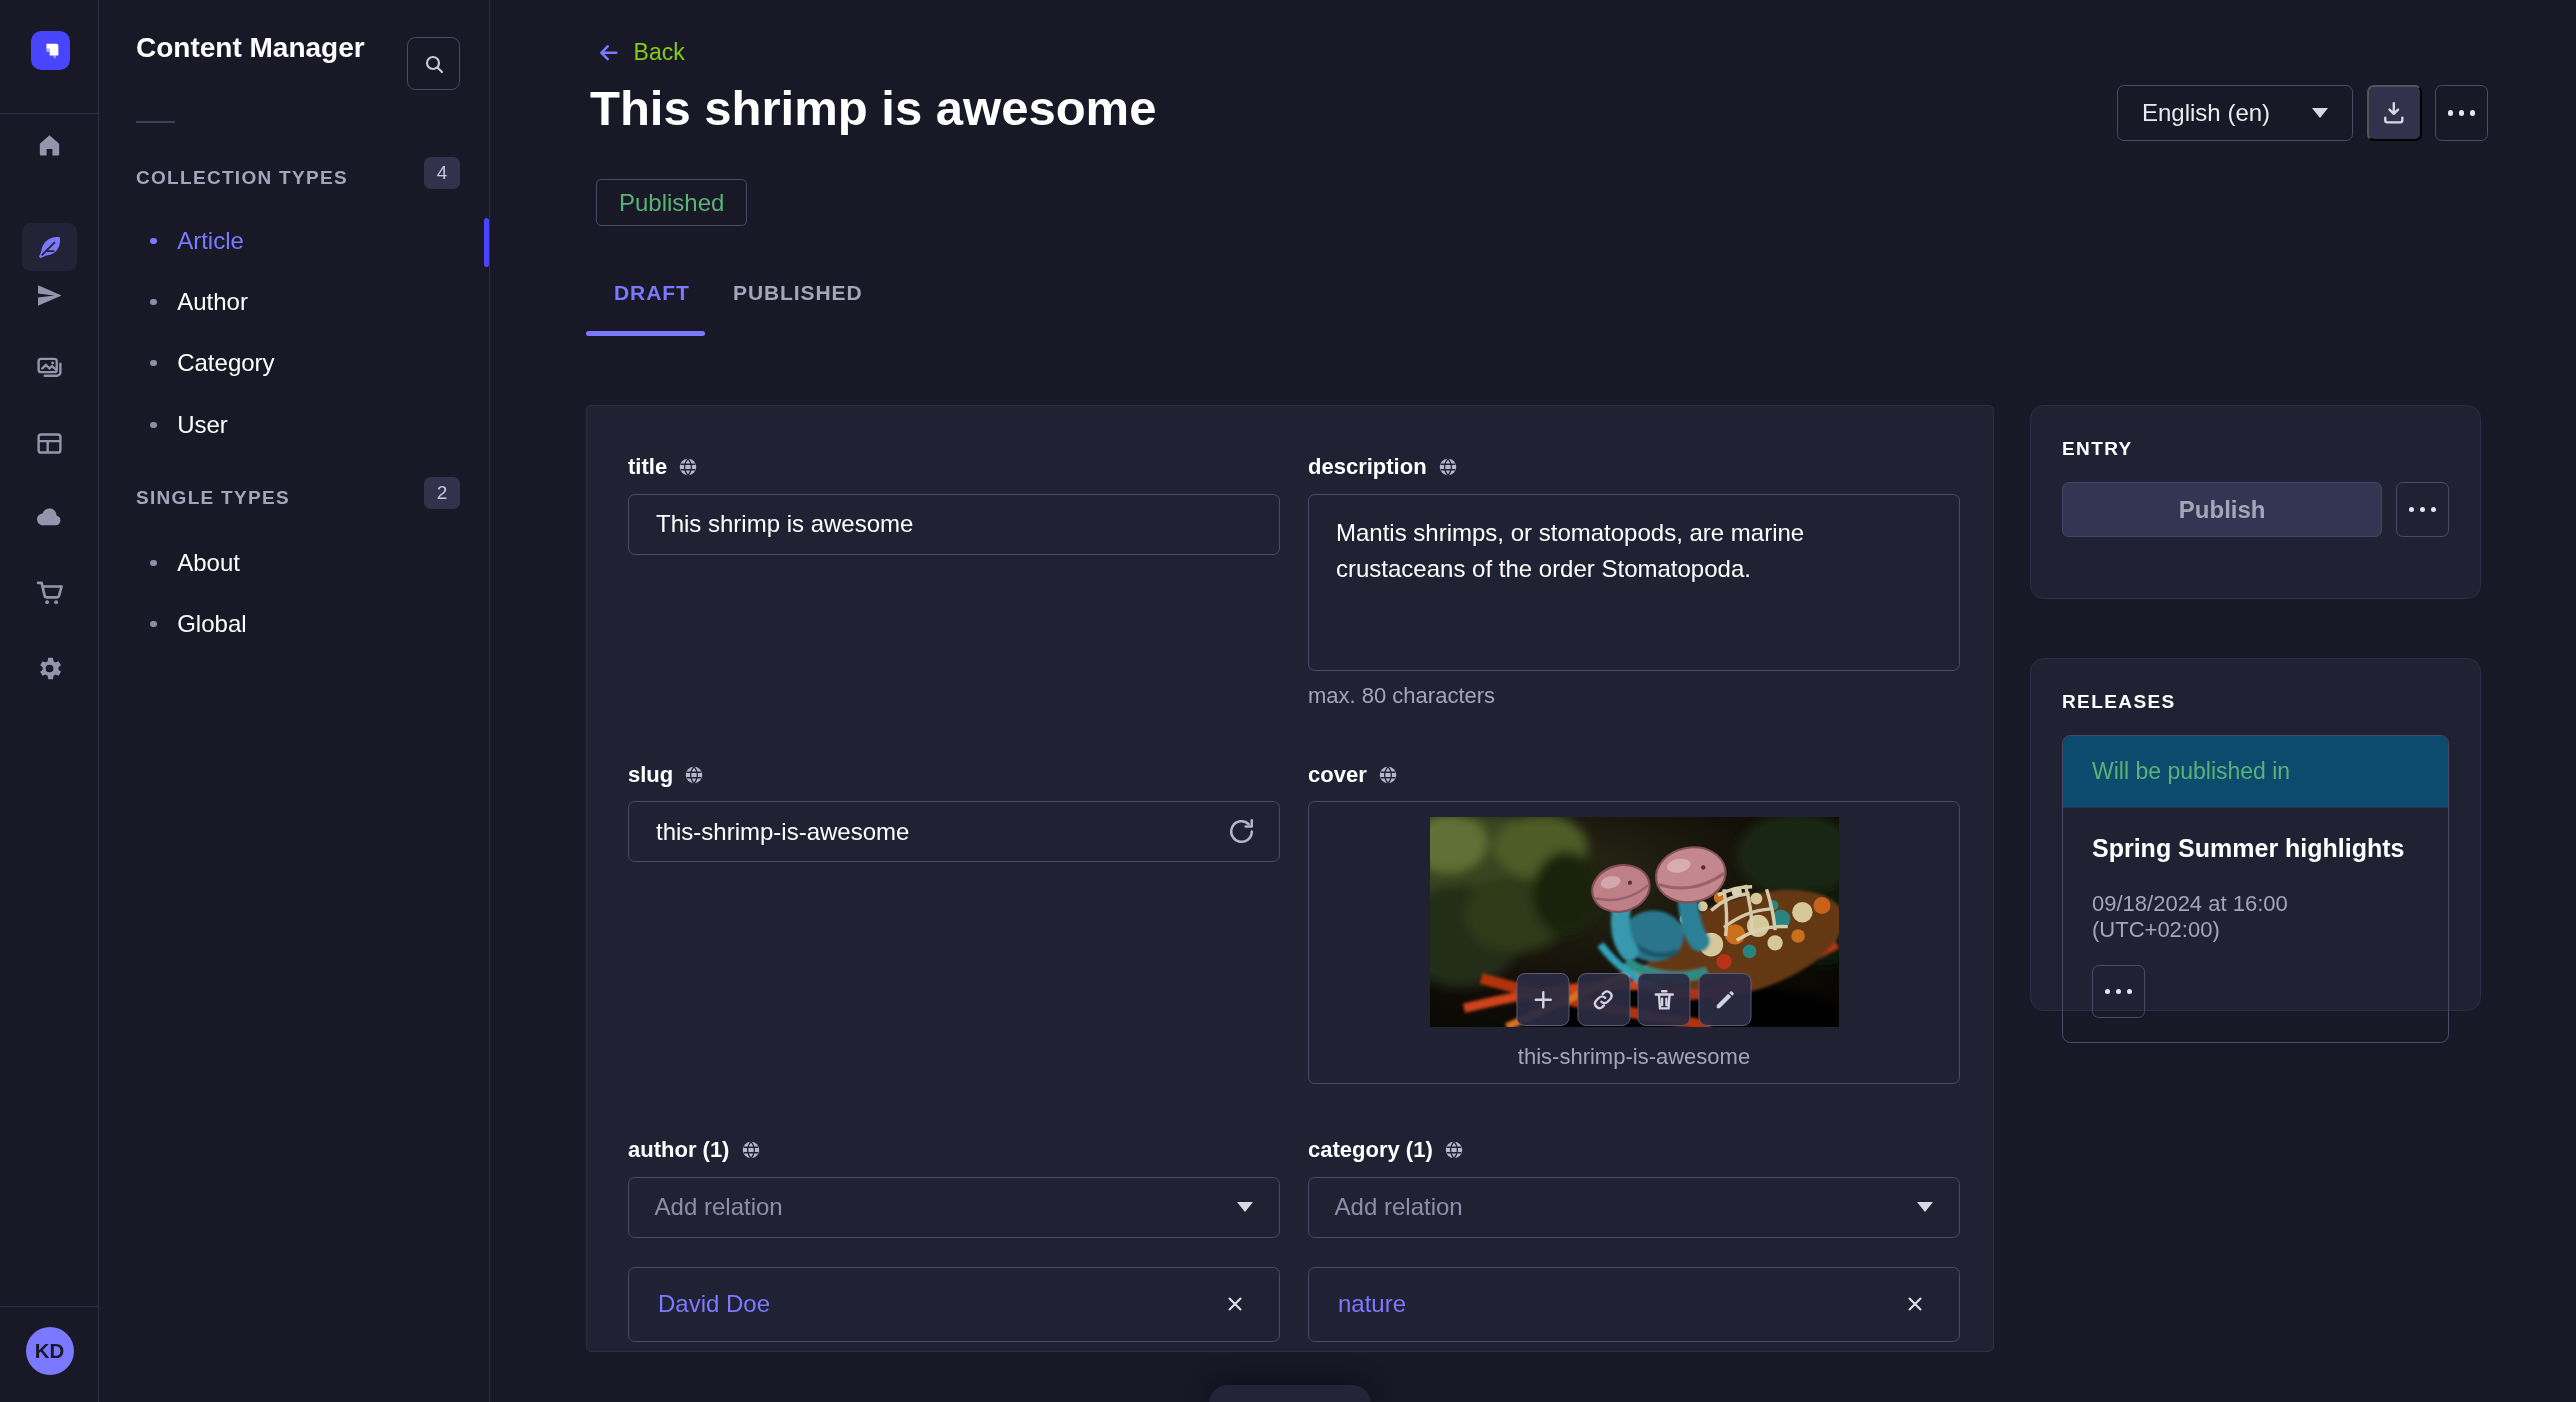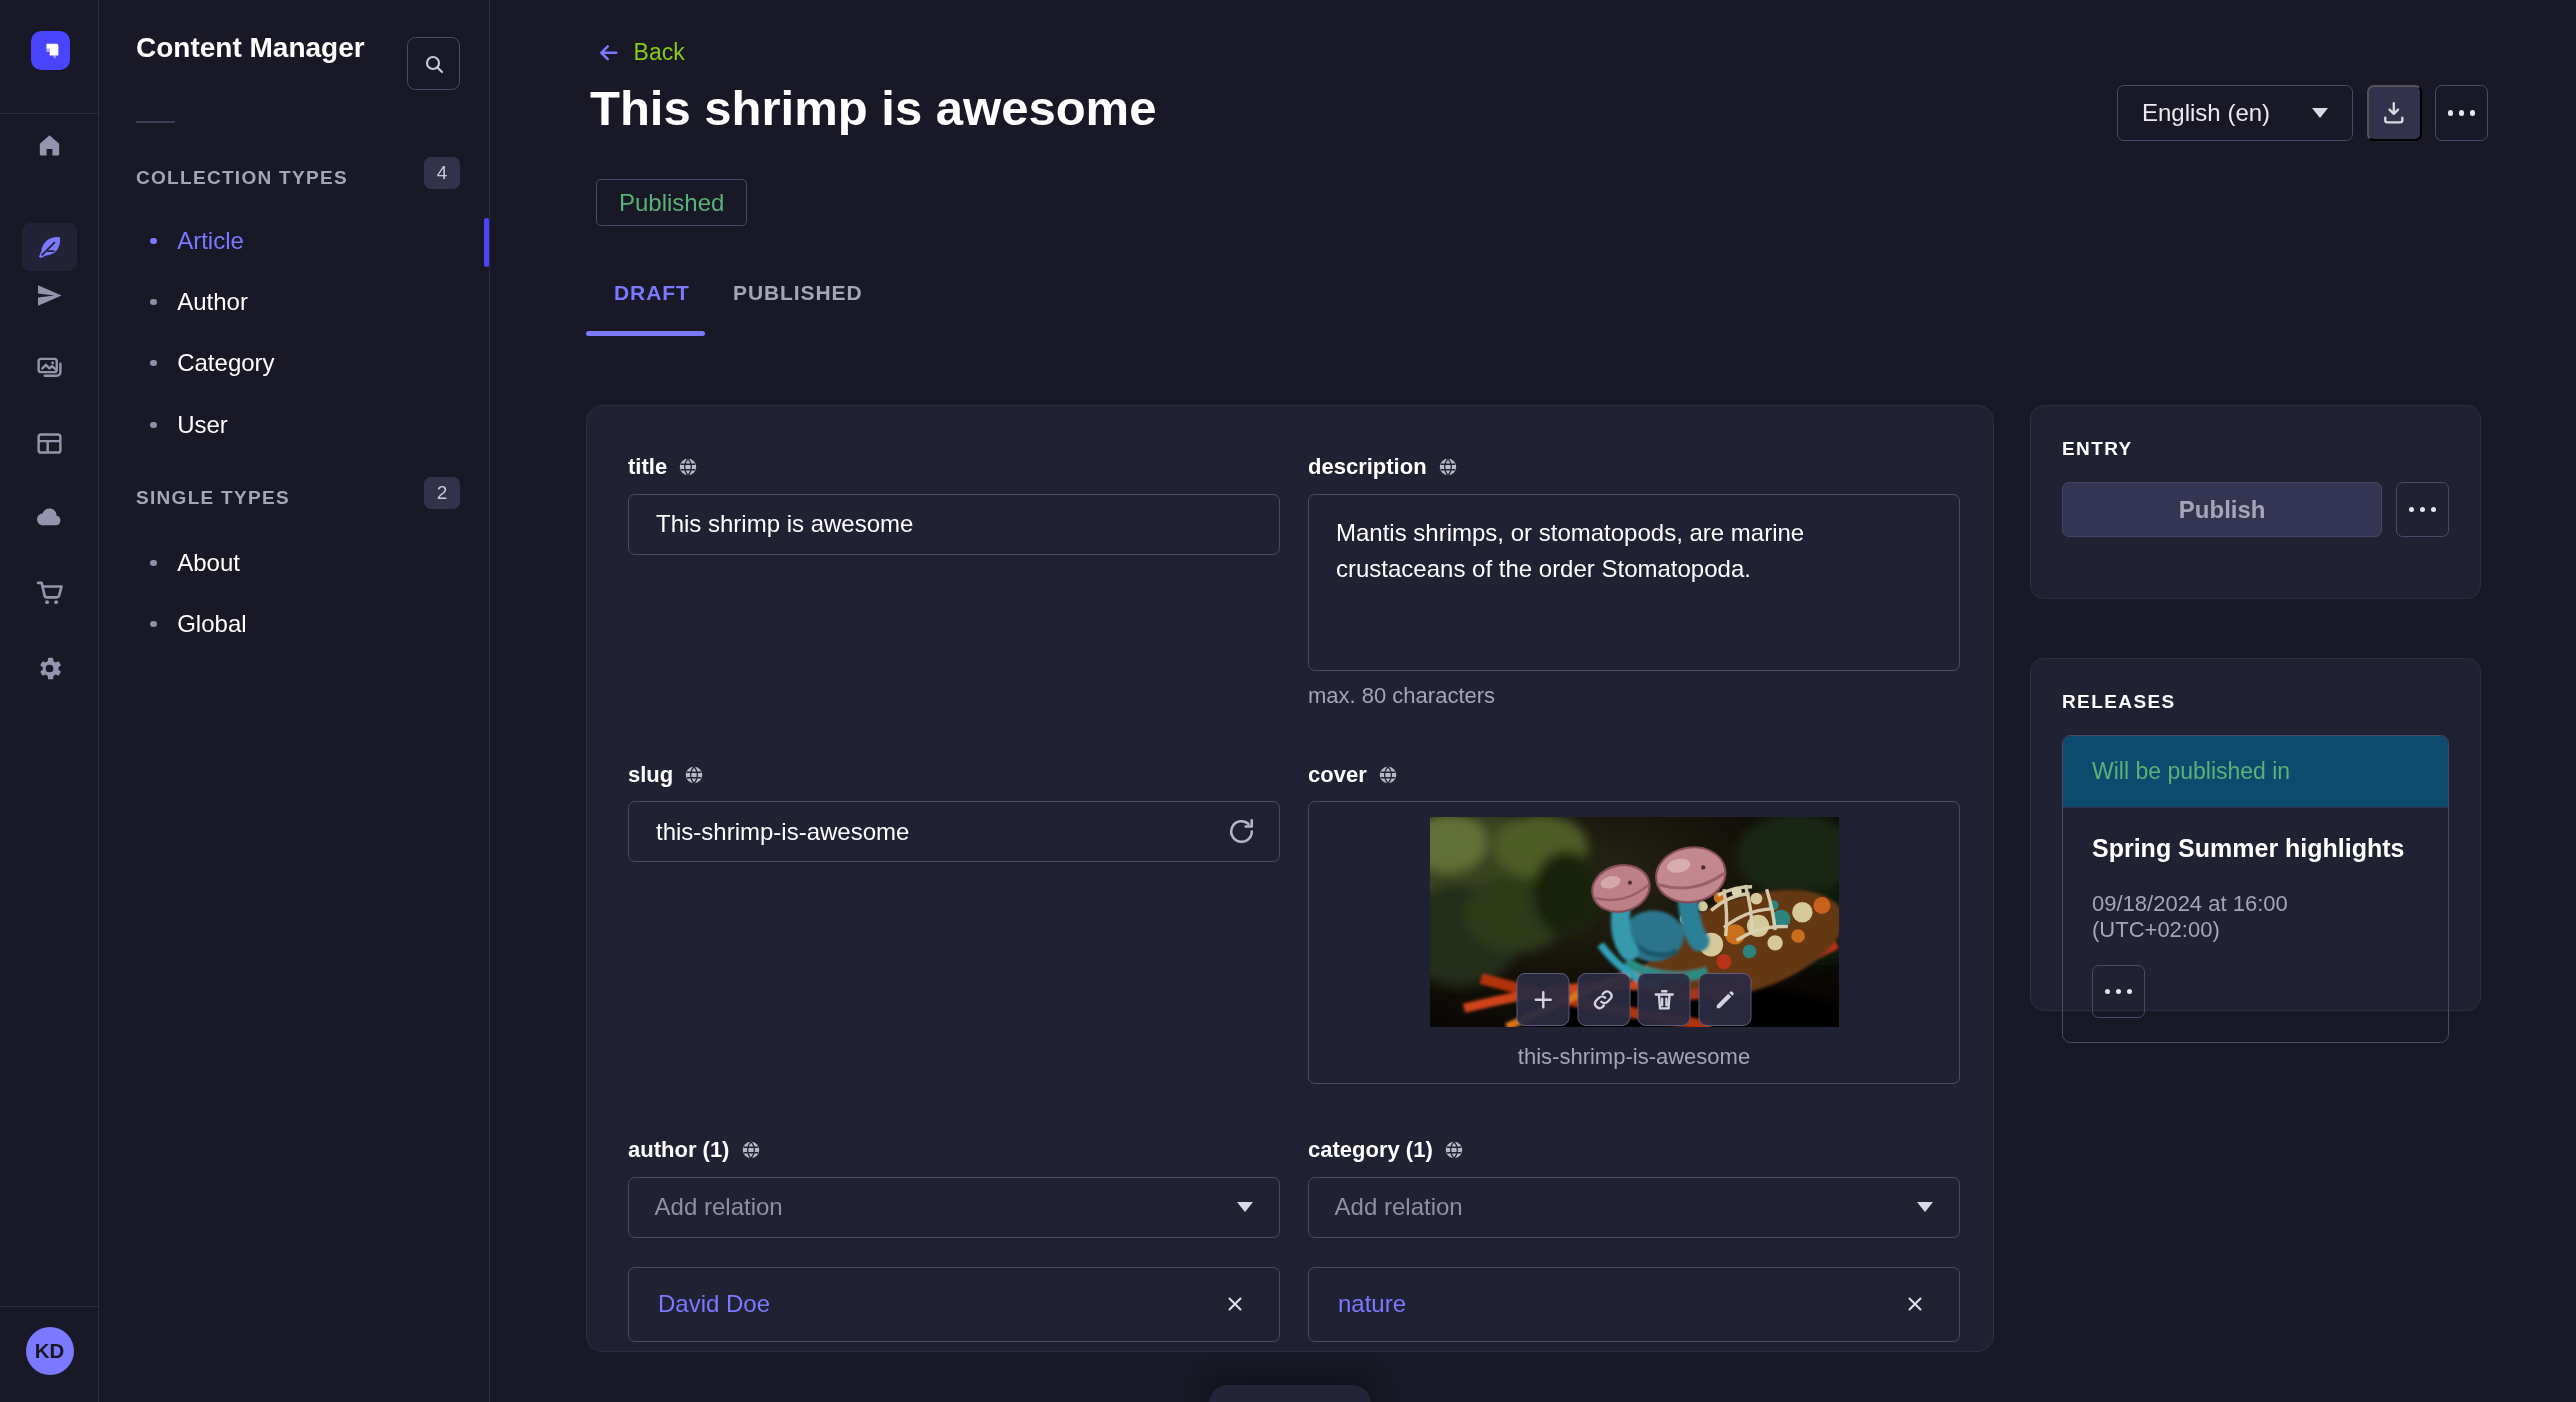--- a/index.html
+++ b/index.html
@@ -64,21 +64,21 @@
   .dots i { width:5.1px; height:5.1px; border-radius:50%; background:#e6e6f0; }
 
   .tab { position:absolute; top:281px; font-size:21px; font-weight:700; letter-spacing:0.9px; }
   #tab-draft { left:124px; color:#7b79ff; }
   #tab-published { left:243px; color:#a5a5ba; }
   #tab-underline { position:absolute; left:96px; top:331px; width:119px; height:5.1px;
                    border-radius:2.6px; background:#7b79ff; }
 
   
   #form-card { position:absolute; left:96px; top:405px; width:1408px; height:947px;
-               background:#212134; border:0.9px solid #2d2d44; border-radius:16px;
+               background:#212134; border:0.9px solid #2d2d44; border-radius:5px;
                padding:48px 41px 0 41px; }
   #form-grid { display:grid; grid-template-columns:652px 652px; column-gap:28px; row-gap:53px; }
   .field-label { display:flex; align-items:center; gap:10.2px; font-size:22px; font-weight:700;
                  color:#ffffff; margin-bottom:13.6px; }
   .globe { width:22px; height:22px; }
   .text-input { width:100%; height:61px; background:#212134; border:0.9px solid #4a4a6a;
                 border-radius:6.8px; color:#ffffff; font-size:24px; padding:0 27px;
                 font-family:"Liberation Sans", sans-serif; outline:none; }
   .textarea-box { width:100%; height:177px; background:#212134; border:0.9px solid #4a4a6a;
                   border-radius:6.8px; padding:20.4px 27px; font-size:24px; line-height:1.5; color:#ffffff; }

